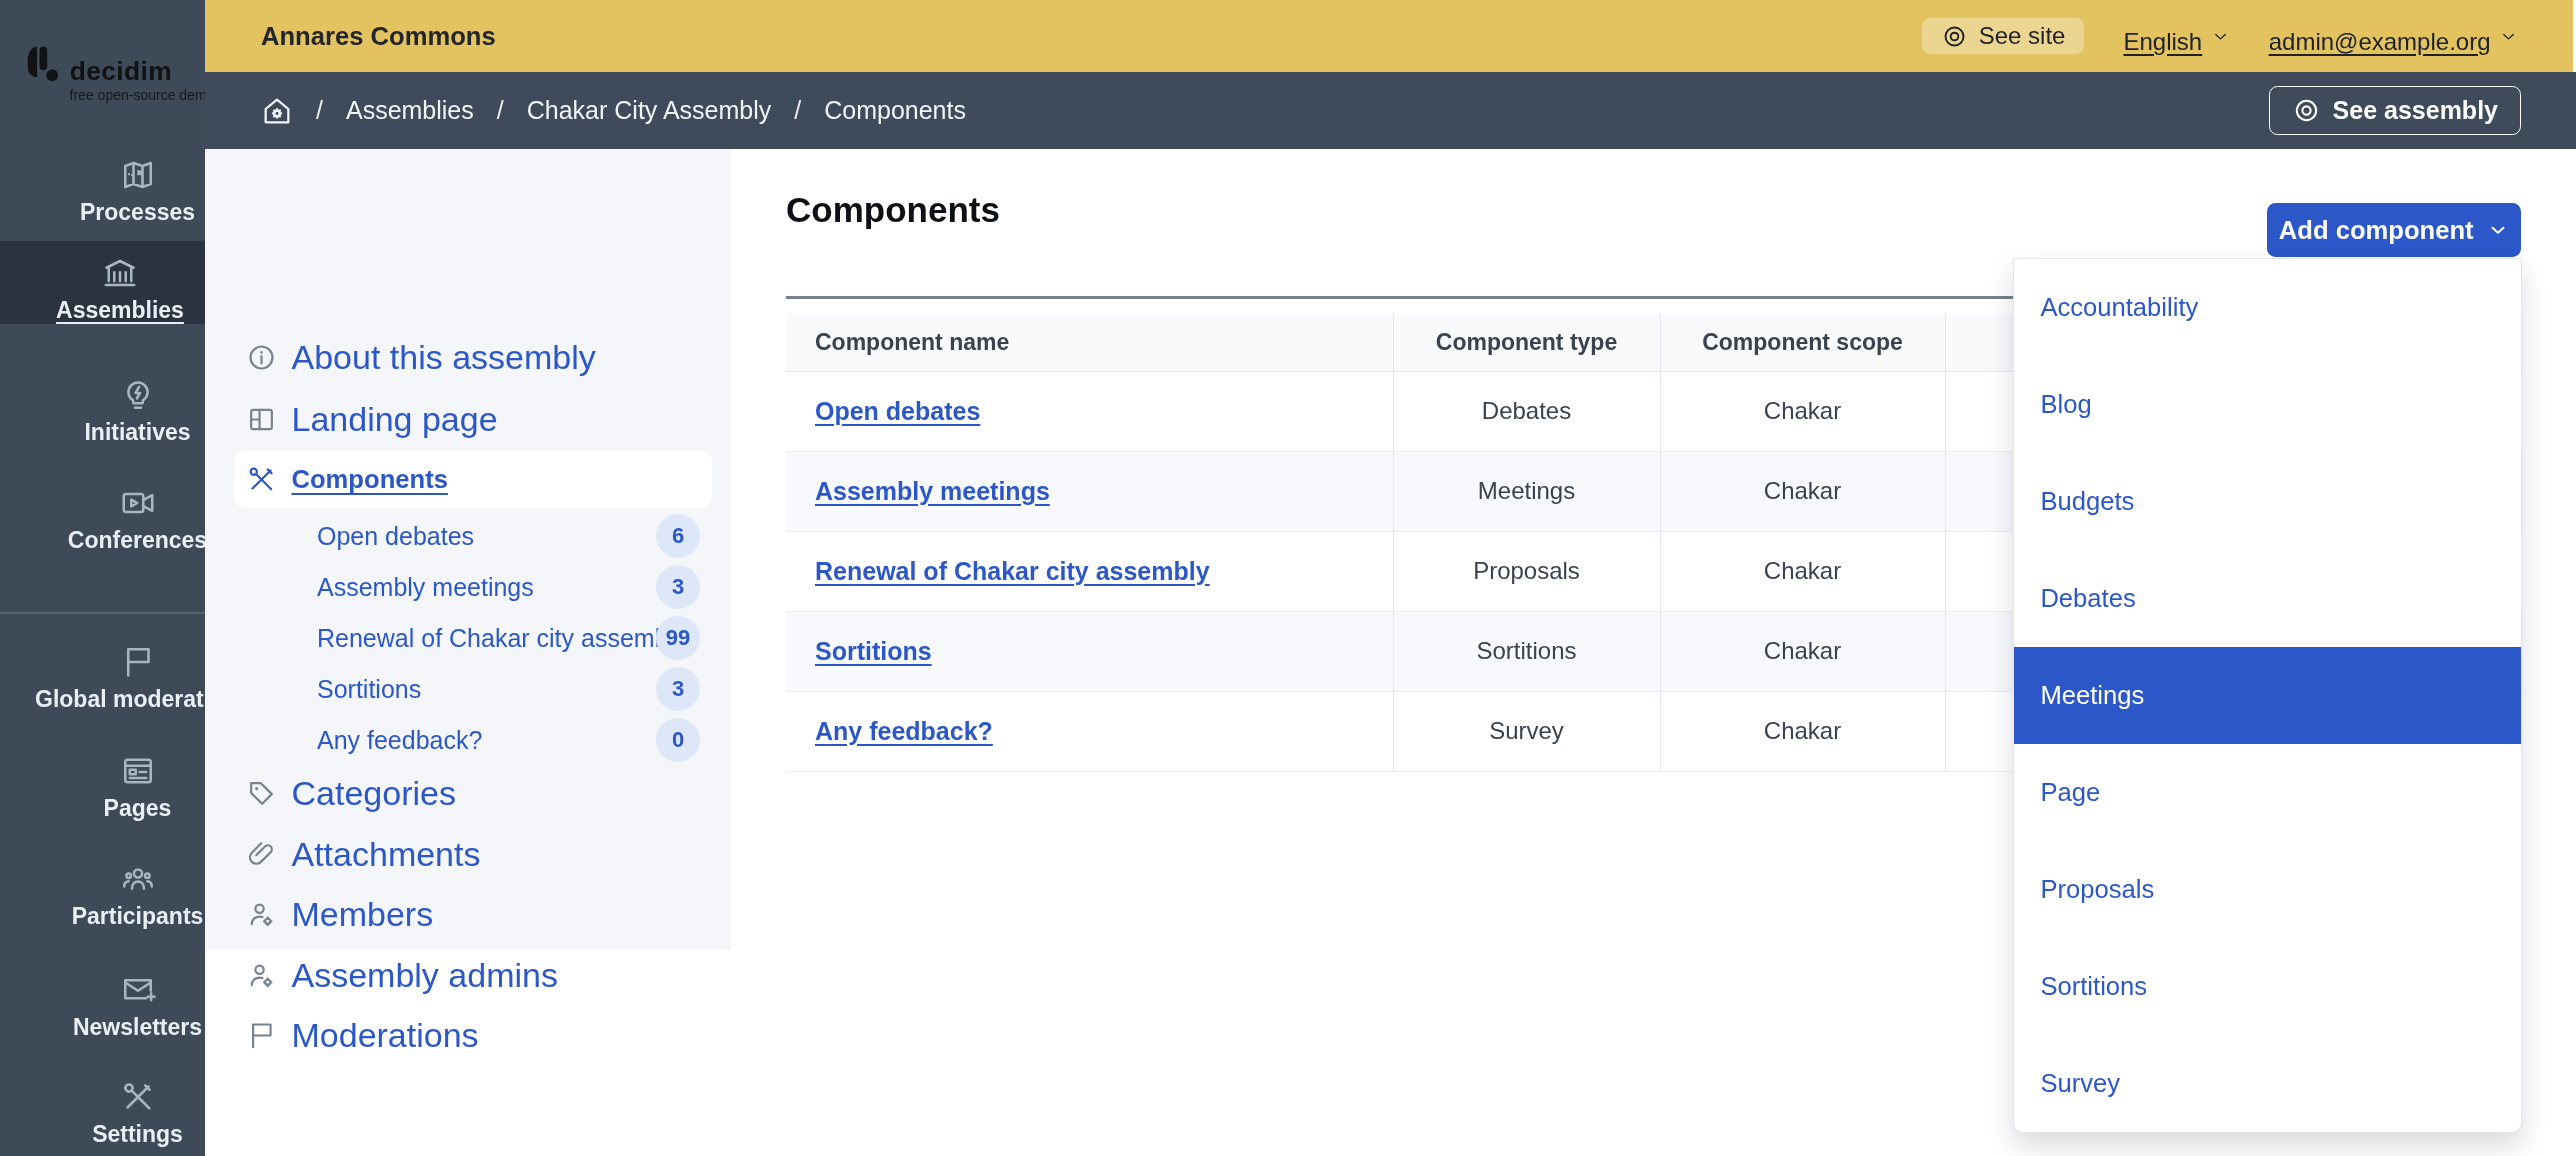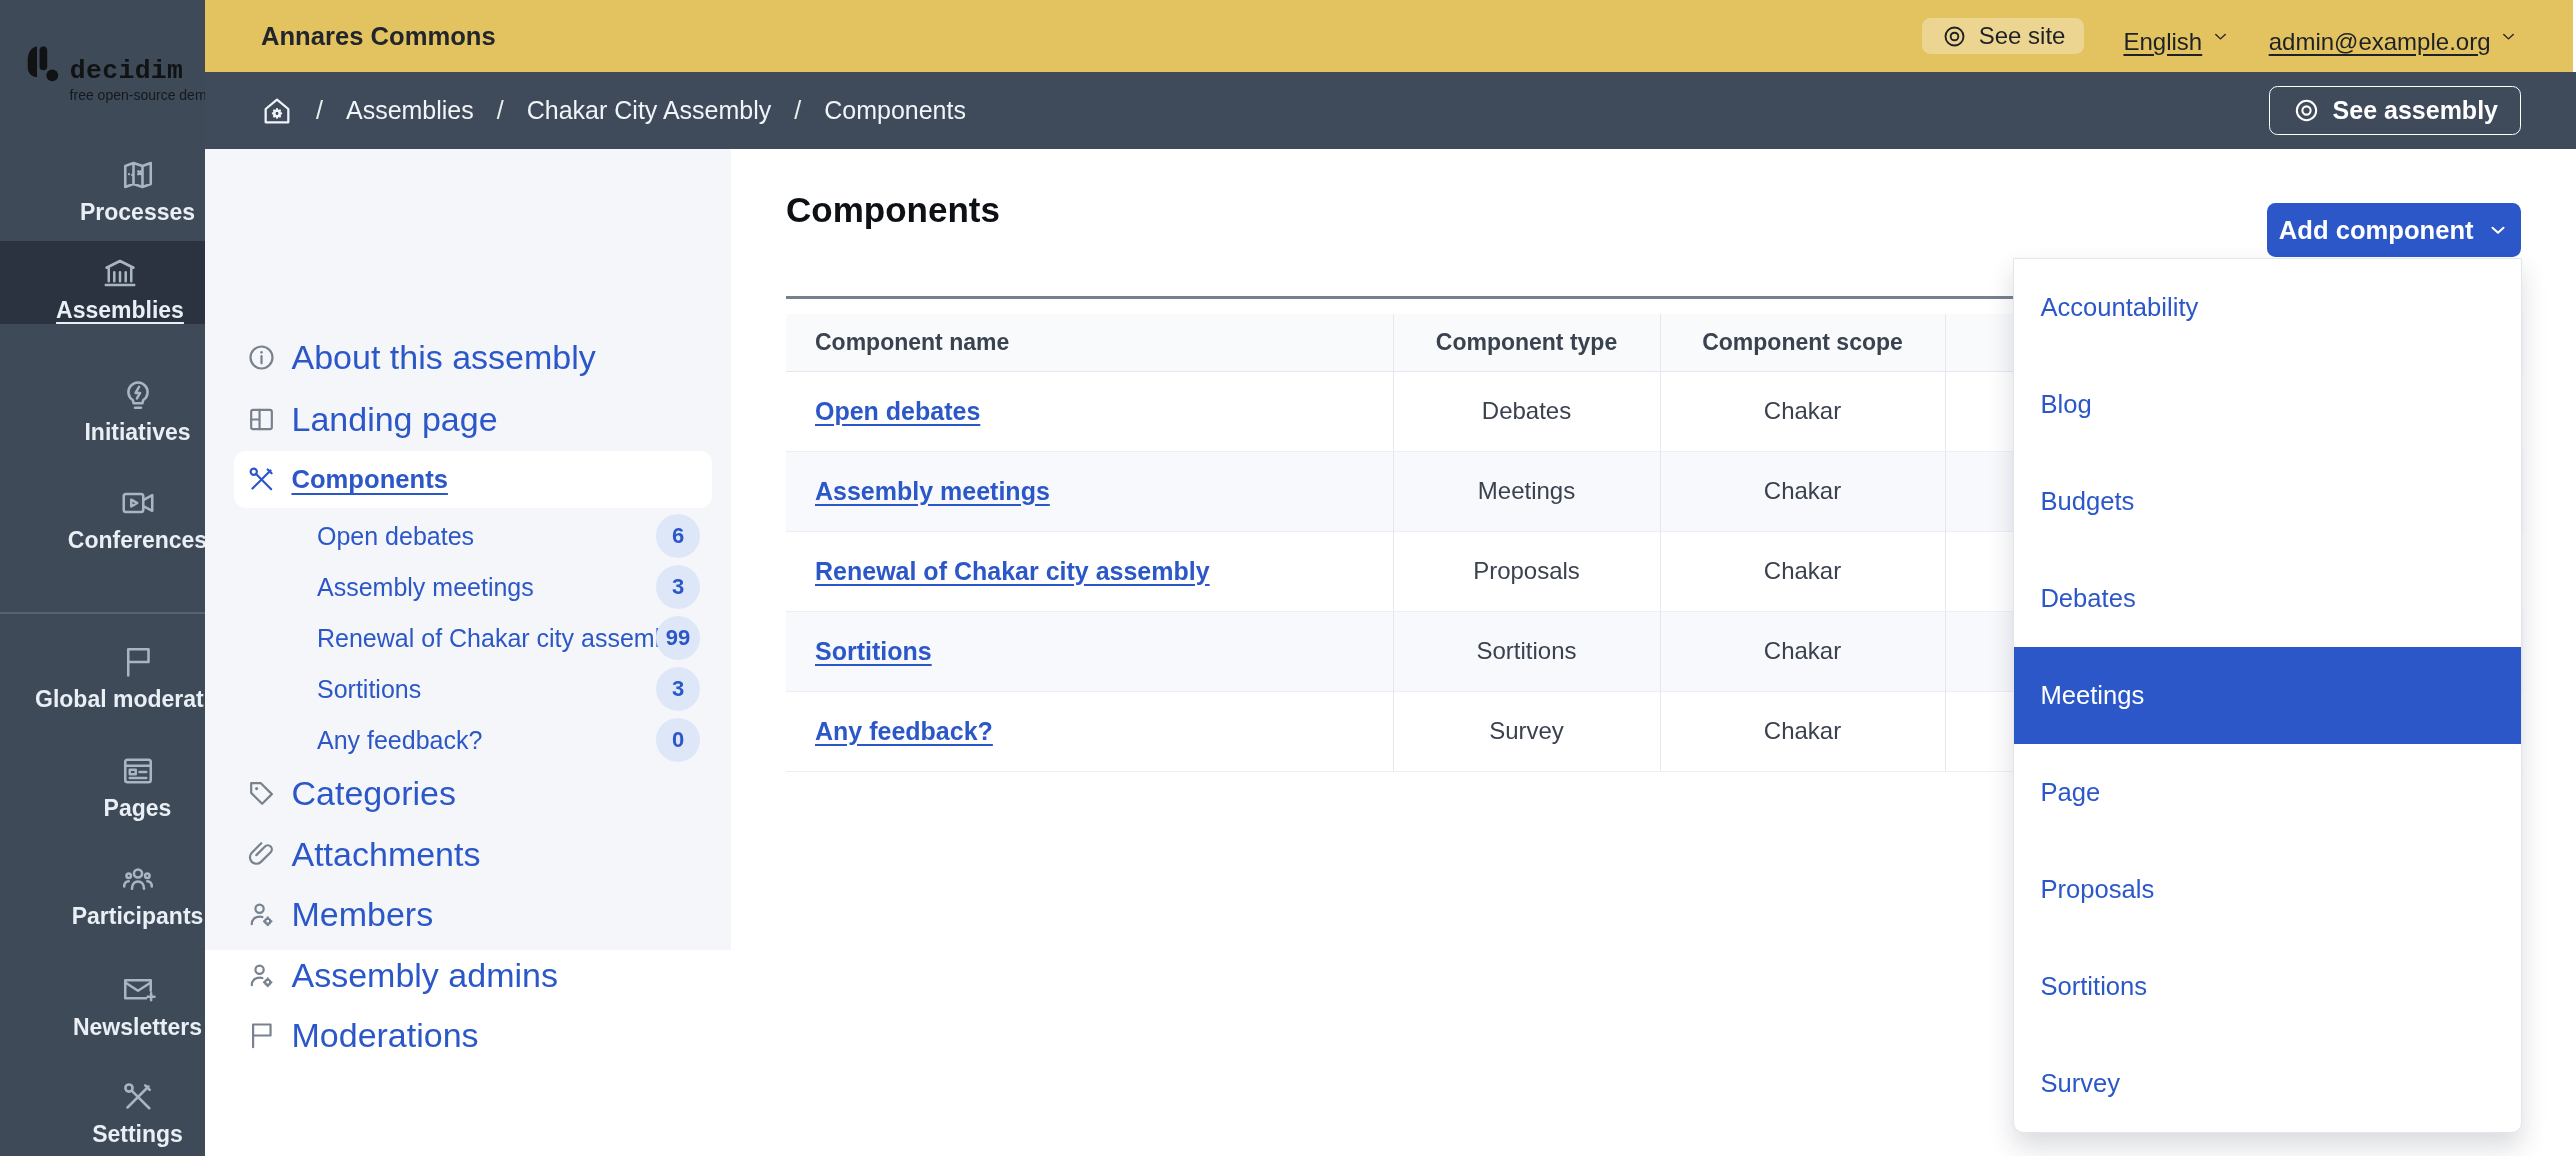--- a/index.html
+++ b/index.html
@@ -2,21 +2,21 @@
 <html style="font-size:13.6px"><head>
 <meta charset="utf-8">
 <style>
   html,body{margin:0;padding:0;}
   body{font-family:"Liberation Sans", sans-serif; background:#ffffff;}
   .root{position:relative;width:2576px;height:1157px;overflow:hidden;background:#ffffff;}
 
   
   .psidebar{position:absolute;left:0;top:0;width:205px;height:1157px;background:#3e4a58;overflow:hidden;z-index:5;}
   .logo{position:absolute;left:25.6px;top:43px;color:#101214;}
-  .logo-row{display:flex;align-items:flex-end;font-family:Liberation Mono, monospace;}
+  .logo-row{display:flex;align-items:flex-end;}
   .logo-mark{display:block;}
   .brand{font-size:26.4px;font-weight:700;letter-spacing:0.4px;color:#101214;line-height:1;margin-left:5.1px;}
   .tagline{font-size:14px;color:#15181c;margin:2.6px 0 0 44px;white-space:nowrap;}
   .p-item{position:absolute;left:0;width:205px;text-align:center;color:#aab5c2;cursor:pointer;padding-left:35px;}
   .p-item .ic{display:block;margin:0 auto;}
   .p-label{display:block;margin-top:6px;font-size:23px;font-weight:600;color:#eaeff5;white-space:nowrap;}
   .p-item.active-band{top:241px;height:83px;background:#2a333f;padding-top:13.6px;box-sizing:border-box;}
   .p-item.active-band .p-label{text-decoration:underline;text-underline-offset:4.3px;}
   .p-divider{position:absolute;left:0;right:0;top:612px;height:1.7px;background:rgba(255,255,255,0.14);}
 

